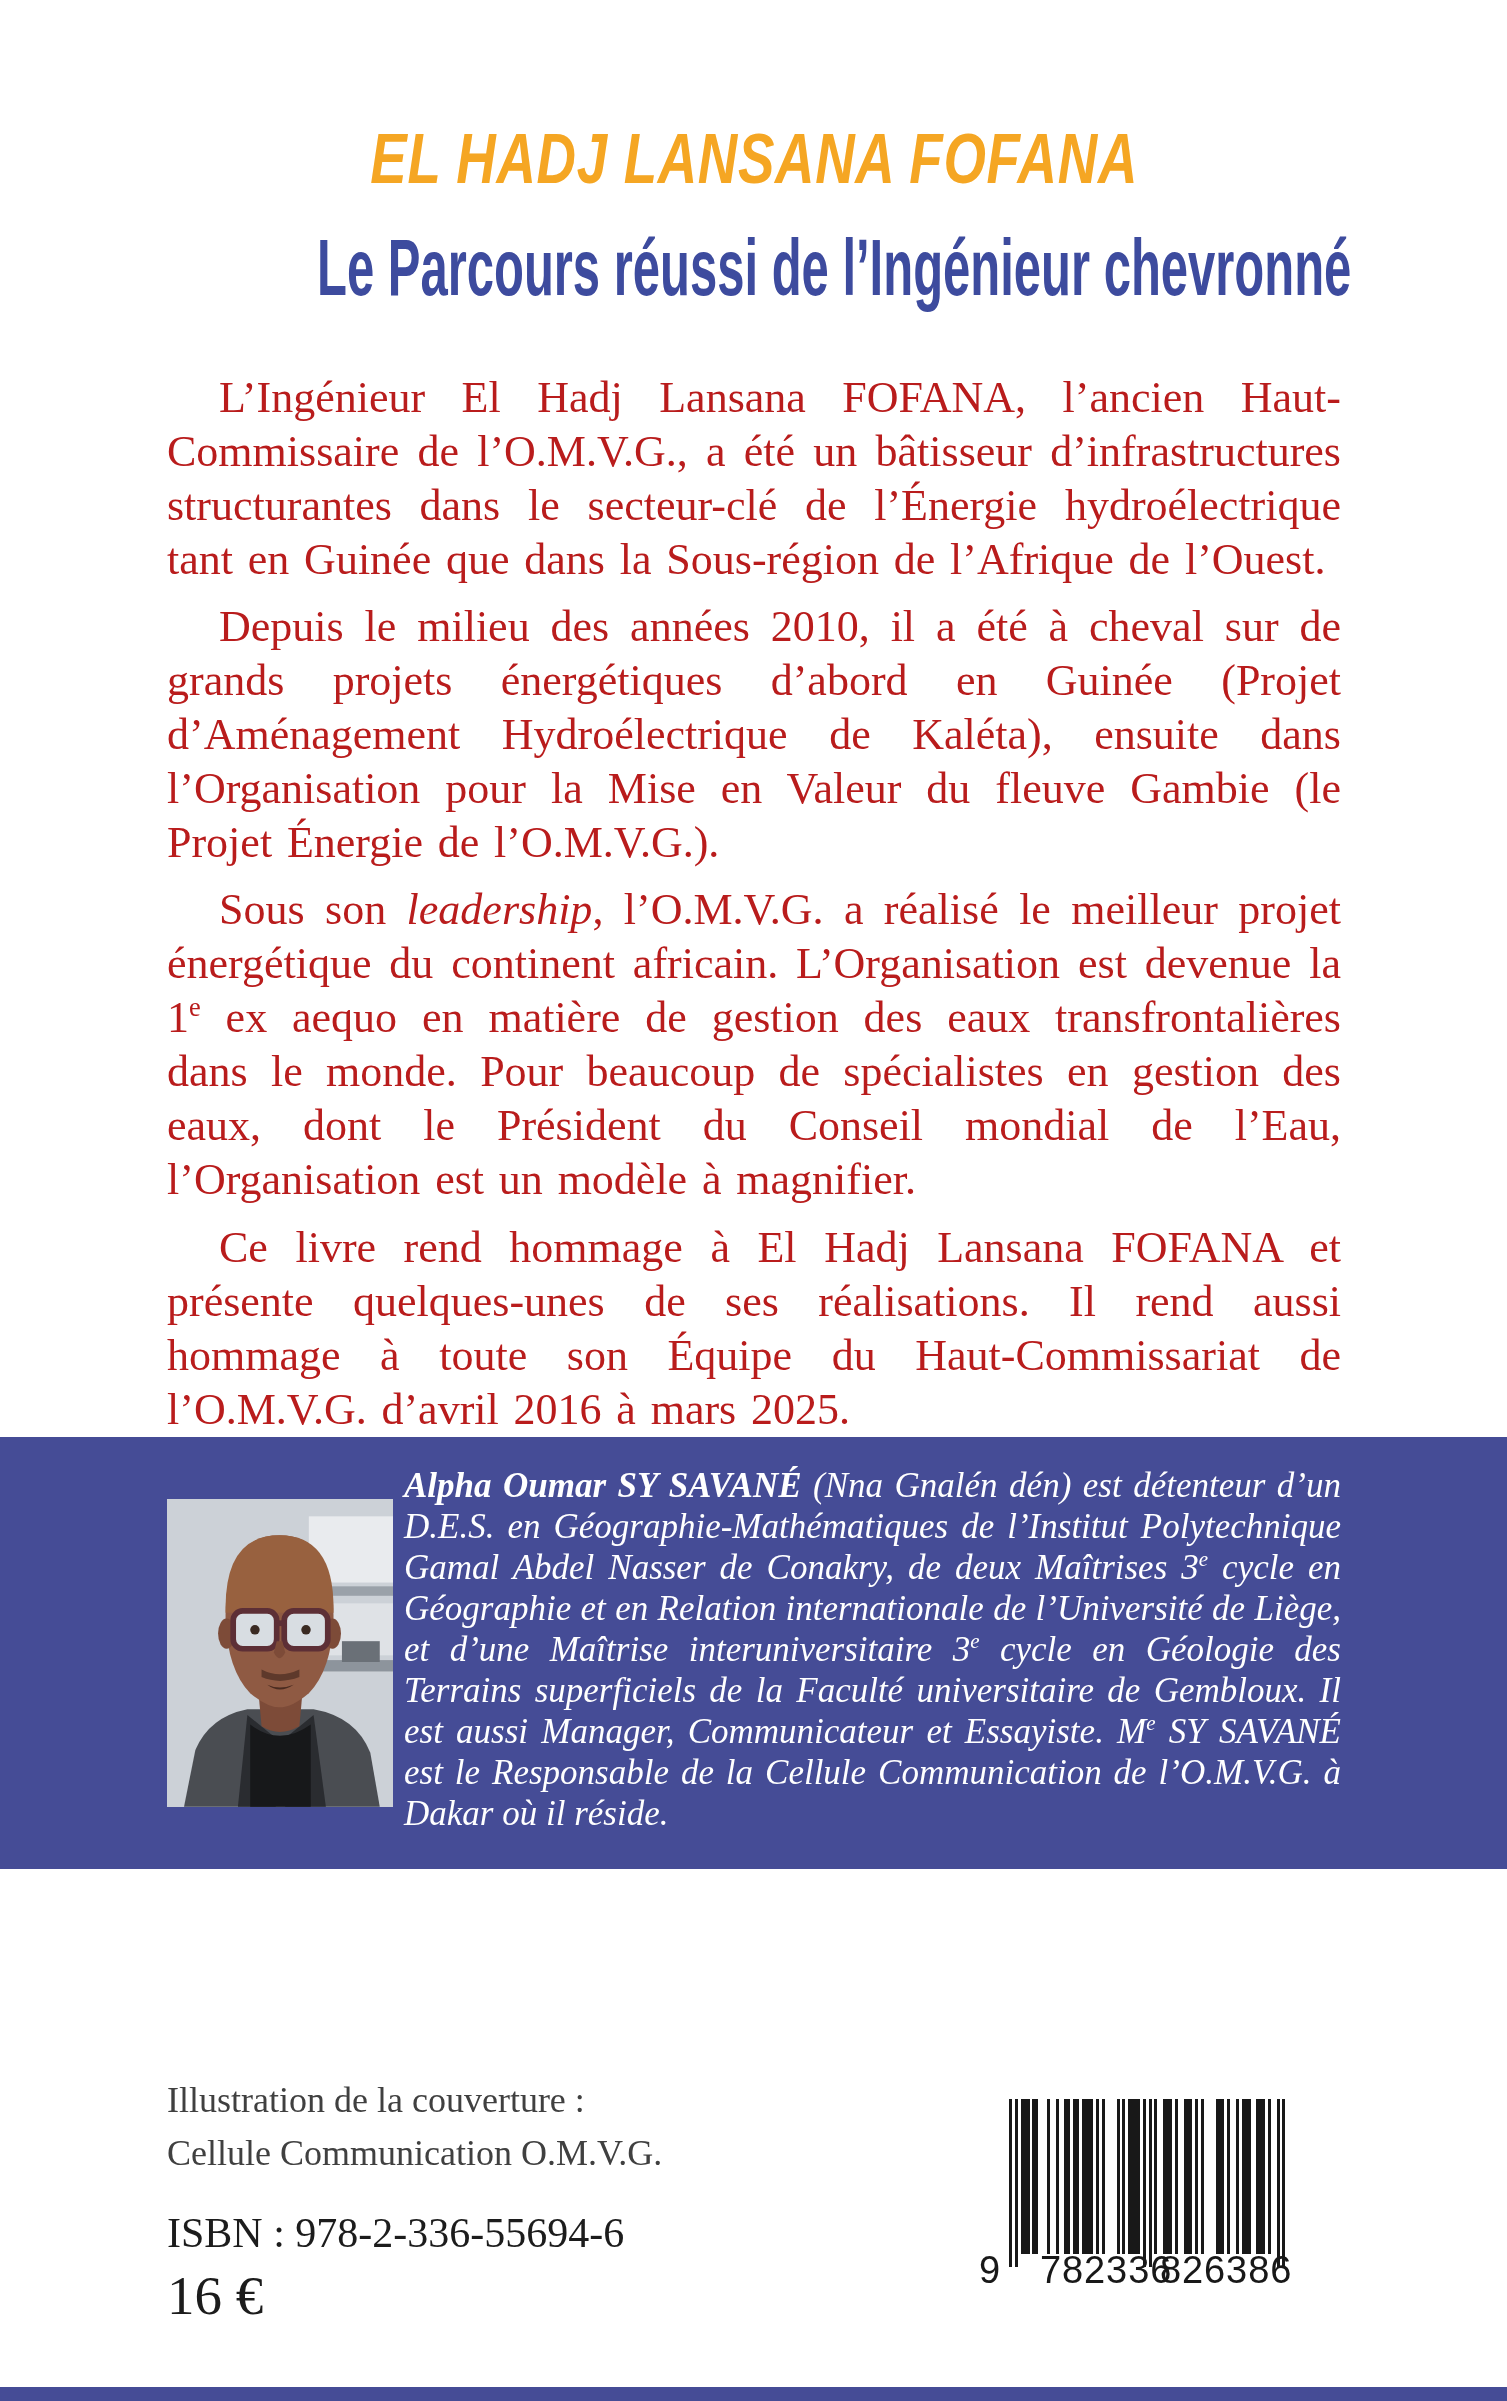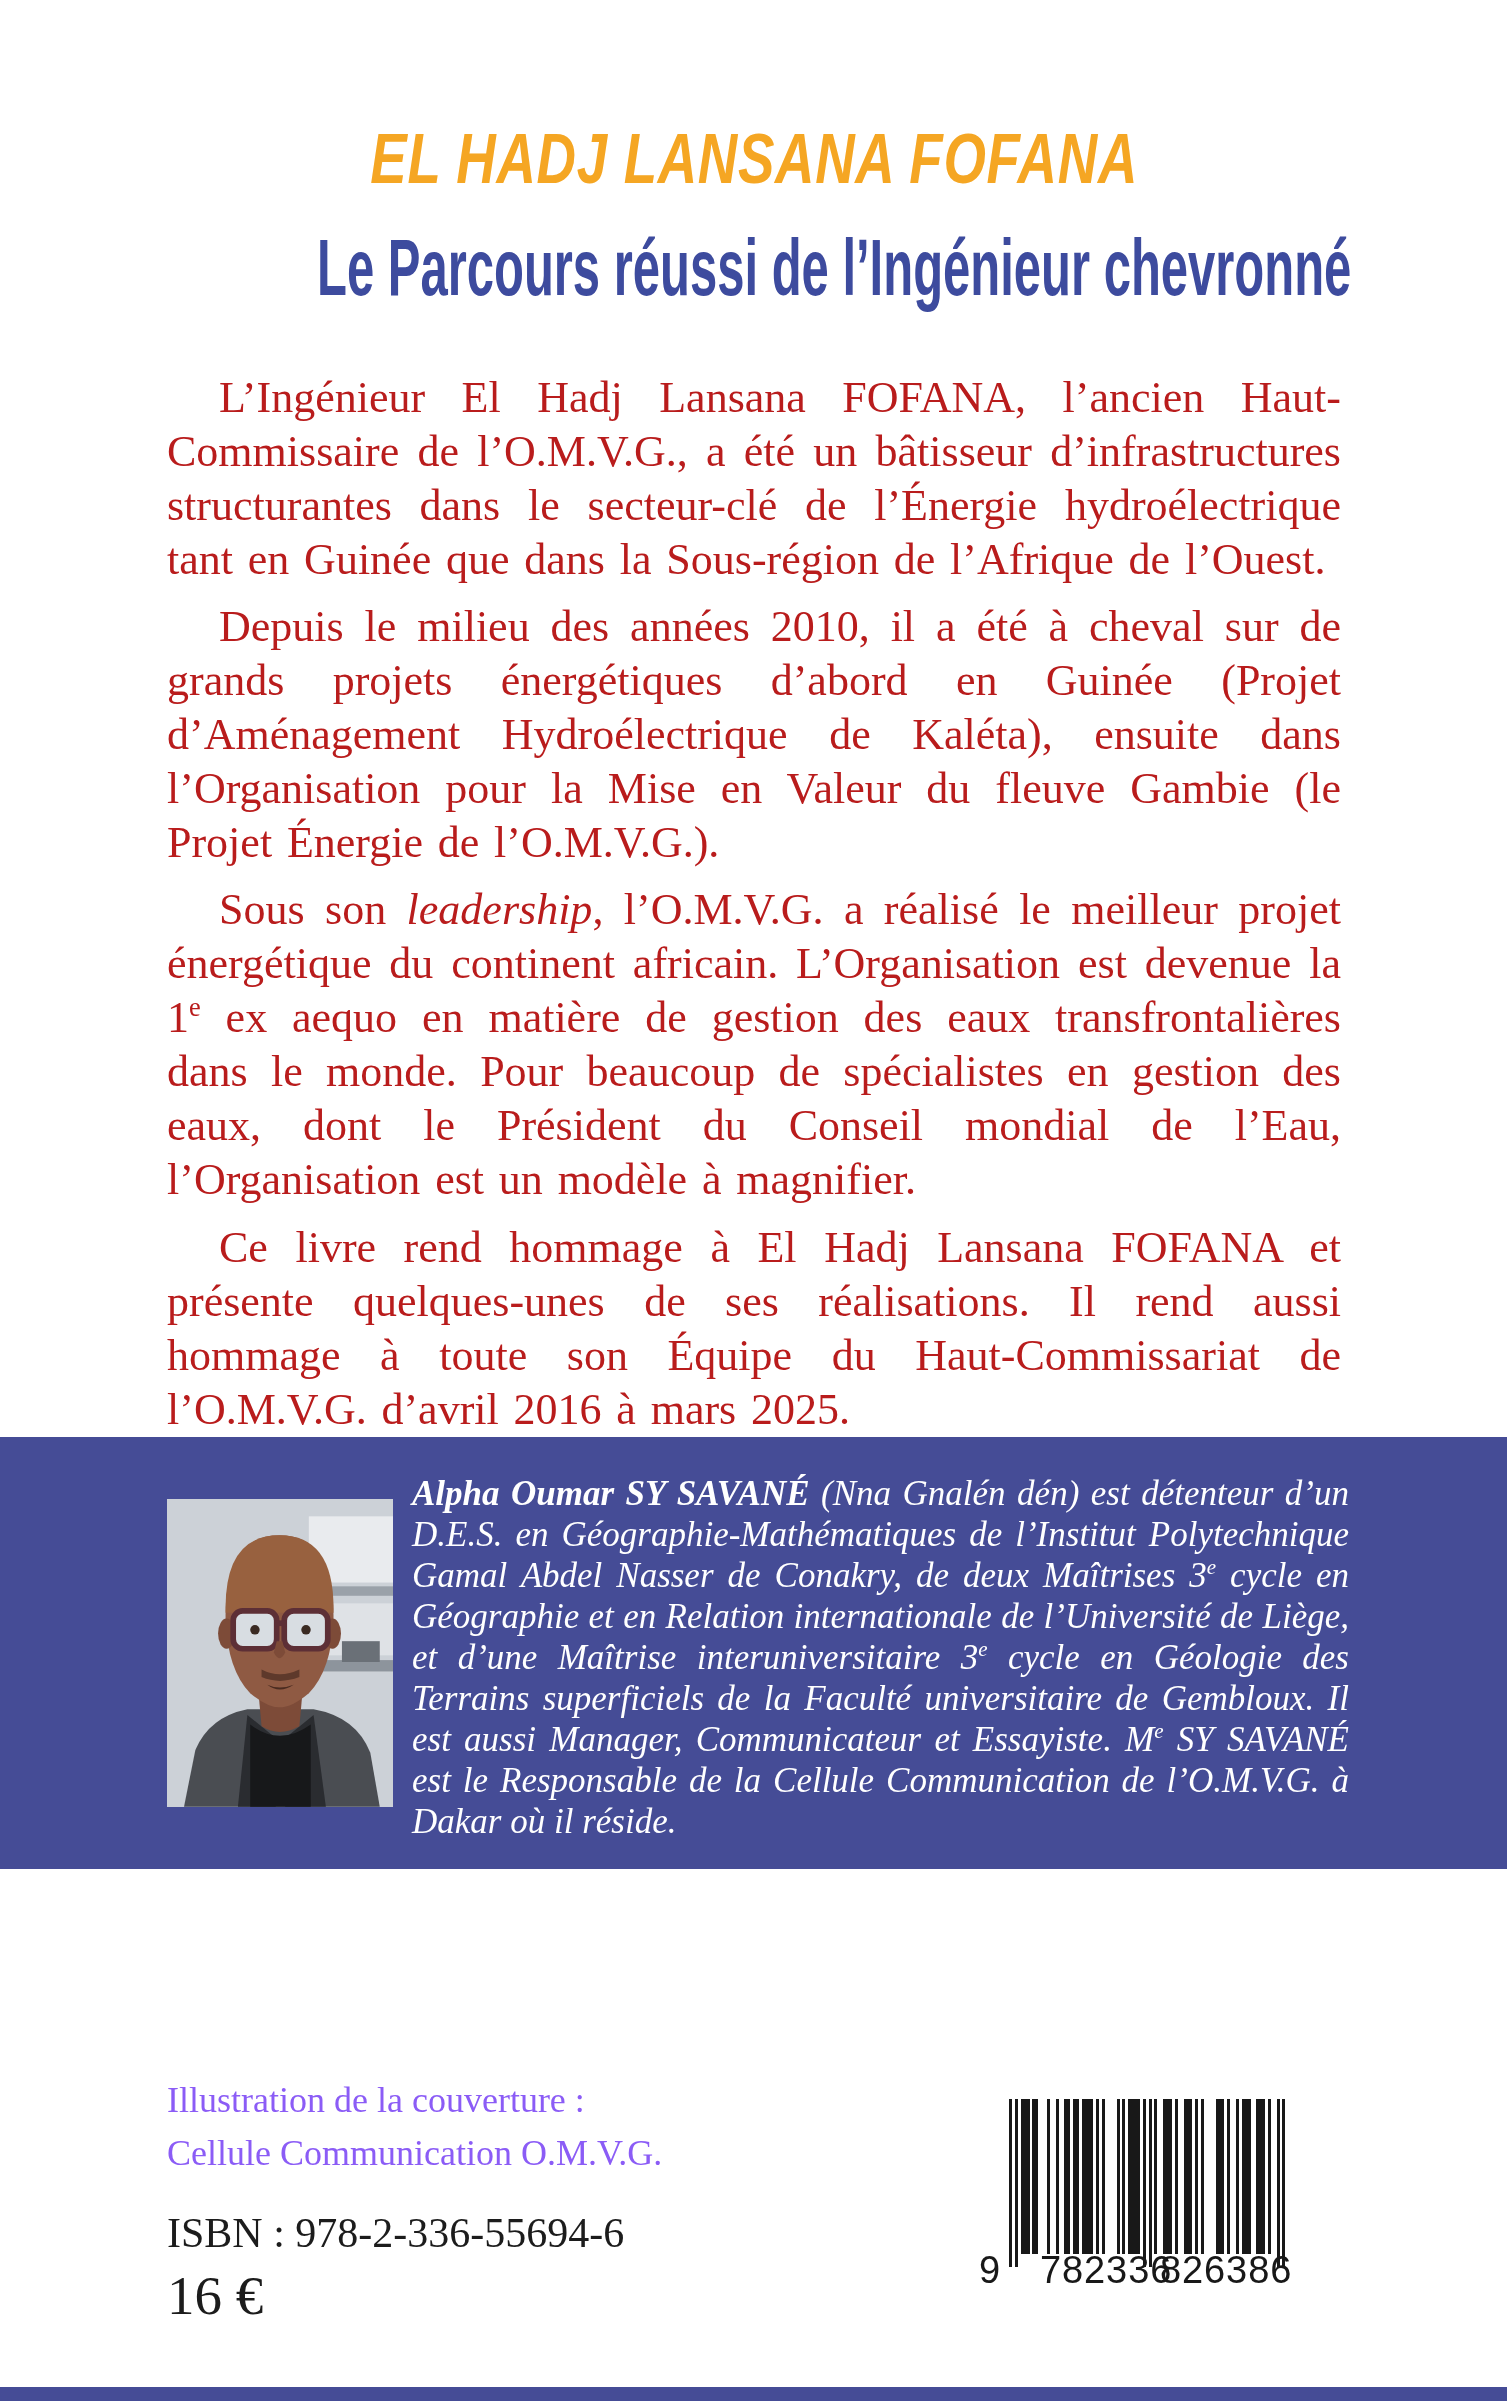--- a/index.html
+++ b/index.html
@@ -33,29 +33,29 @@
   .author-box {
     position:absolute; left:0; top:1437px; width:1508px; height:432px;
     background:#454C96;
   }
   .photo {
     position:absolute; left:167px; top:62px; width:226px; height:308px;
     background:#cdd2d8; overflow:hidden;
   }
   .photo svg { display:block; }
   .bio {
-    position:absolute; left:404px; top:28px; width:937px; margin:8px;
+    position:absolute; left:404px; top:28px; width:937px; margin:0;
     font-style:italic; color:#ffffff; font-size:35px; line-height:41px;
     text-align:justify;
   }
   .bio-name { font-weight:bold; }
   
   .credits {
     position:absolute; left:167px; top:2074px;
-    font-size:36px; line-height:53px; color:#8b5cf6;
+    font-size:36px; line-height:53px; color:#404040;
   }
   .isbn { position:absolute; left:167px; top:2209px; font-size:42px; color:#1c1c1c; }
   .price { position:absolute; left:167px; top:2264px; font-size:55px; color:#1c1c1c; }
   
   .barcode { position:absolute; left:1009px; top:2099px; width:280px; height:189px; }
   .bars { position:relative; width:276px; height:168px; }
   .bar { position:absolute; top:0; width:3px; height:155px; background:#181818; }
   .bar.tall { height:168px; }
   .bc-digits {
     position:absolute; top:150px; left:0; width:100%; height:40px;

